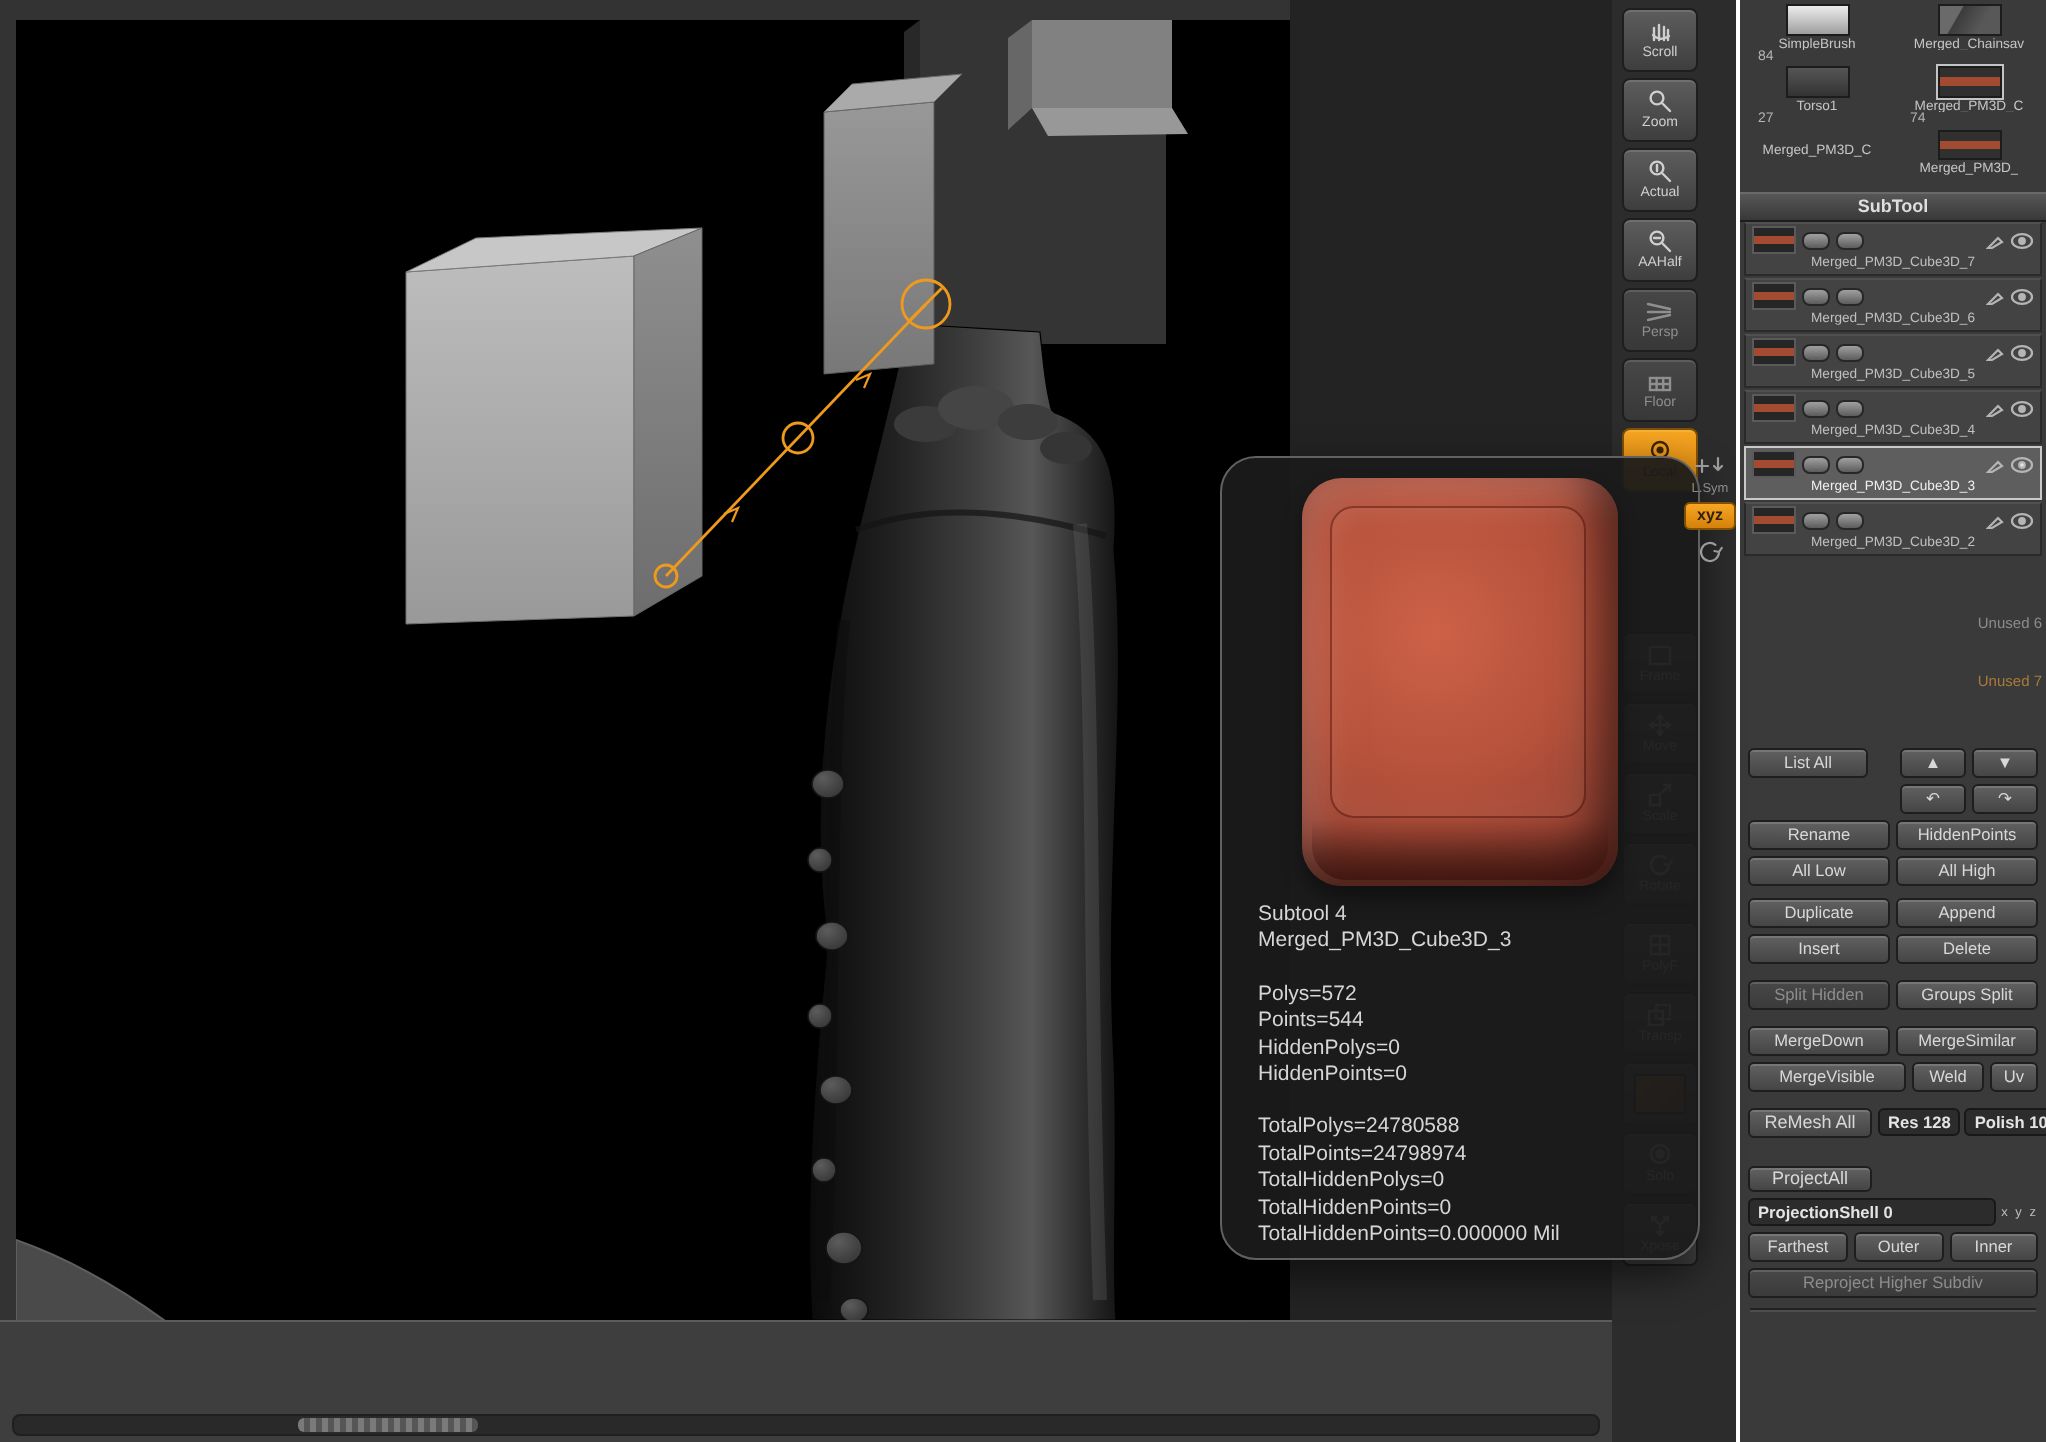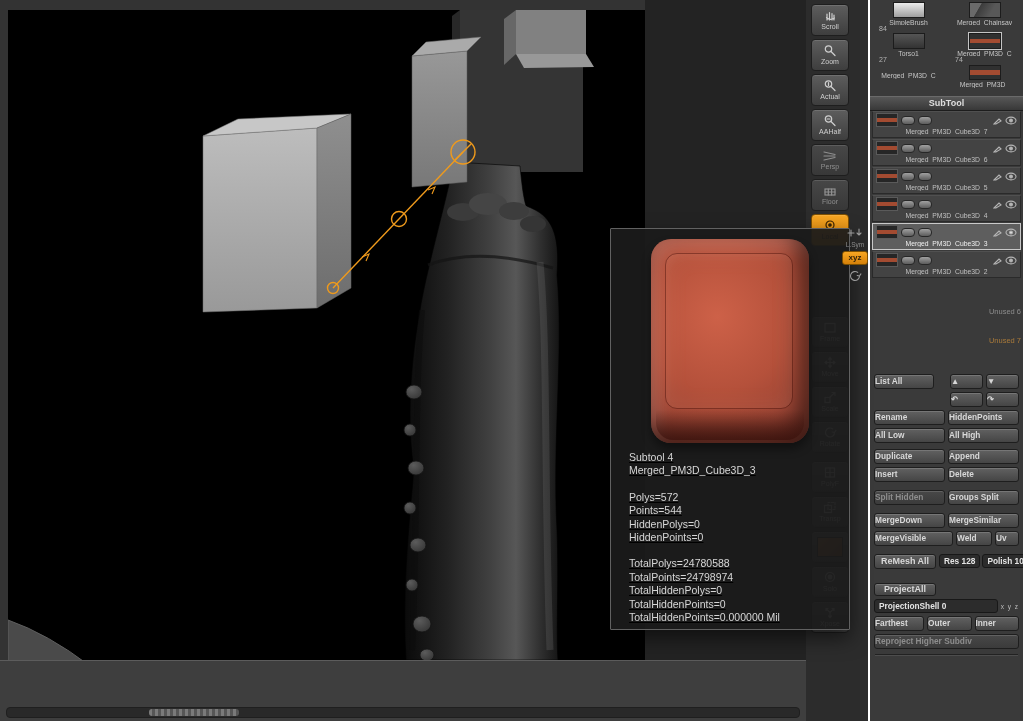--- a/index.html
+++ b/index.html
@@ -31,21 +31,21 @@
 
   
   .cluster{position:absolute;left:841px;top:228px;width:28px;display:flex;flex-direction:column;align-items:center;gap:3px;z-index:60;}
   .cluster svg{stroke:#9a9a9a;fill:none;stroke-width:1.1;stroke-linecap:round;}
   .lsym{font-size:6.5px;color:#8b8b8b;}
   .xyz-btn{width:24px;height:12px;line-height:12px;text-align:center;font-size:8px;font-weight:bold;color:#30210a;
     background:linear-gradient(#f7a623,#d5810a);border:1px solid #7e5000;border-radius:3px;}
 
   
   .tooltip{position:absolute;left:610px;top:228px;width:238px;height:400px;z-index:40;
-    background:rgba(27,27,27,.94);border:1px solid #616161;border-radius:1px;box-shadow:0 8px 20px rgba(0,0,0,.55);text-decoration:underline;}
+    background:rgba(27,27,27,.94);border:1px solid #616161;border-radius:18px;box-shadow:0 8px 20px rgba(0,0,0,.55);}
   .preview-cube{width:158px;height:204px;margin:10px auto 4px;border-radius:20px;position:relative;
     background:radial-gradient(120% 95% at 42% 38%, #cd6148 0%, #b5513b 38%, #9a4434 62%, #7c342a 85%, #63291f 100%);
     box-shadow:inset -10px -14px 22px rgba(0,0,0,.5), inset 8px 10px 16px rgba(255,255,255,.14), 0 6px 10px rgba(0,0,0,.4);}
   .preview-cube::after{content:"";position:absolute;inset:14px 16px 34px 14px;border-radius:12px;
     border:1px solid rgba(60,10,5,.4);box-shadow:inset 0 0 22px rgba(255,185,155,.14);}
   .preview-cube::before{content:"";position:absolute;left:5px;right:5px;bottom:3px;height:30px;
     border-radius:0 0 17px 17px;background:linear-gradient(rgba(0,0,0,0),rgba(55,14,9,.6));}
   .tt-text{padding:4px 18px 0;font-size:10.5px;line-height:13.4px;color:#d6d6d6;}
   .tt-gap{height:13px;}
 
@@ -75,21 +75,21 @@
   .st-pill{width:12px;height:7px;border-radius:4px;background:linear-gradient(#a0a0a0,#5c5c5c);border:1px solid #272727;}
   .st-sp{flex:1;}
   .st-ico{stroke:#b5b5b5;fill:none;stroke-width:1.1;}
   .st-name{font-size:6.8px;color:#c0c0c0;text-align:center;margin-top:2px;white-space:nowrap;overflow:hidden;}
   .st-item.sel .st-name{color:#efefef;}
   .st-unused{height:15px;margin:26px 2px 0;font-size:7.5px;color:#8c8c8c;padding-left:26px;line-height:15px;text-align:right;}
   .st-unused.orange{color:#a97a3a;margin-top:14px;}
 
   .actions{padding:26px 4px 0;}
   .prow{display:flex;gap:3px;margin-bottom:3px;align-items:stretch;}
-  .btn{flex:1;height:13px;line-height:13px;font-size:8.3px;font-weight:bold;color:#d8d8d8;
+  .btn{flex:1;height:13px;line-height:13px;text-align:center;font-size:8.3px;font-weight:normal;color:#d8d8d8;
     background:linear-gradient(#616161,#454545);border:1px solid #1e1e1e;border-radius:3px;
     box-shadow:inset 0 1px 0 rgba(255,255,255,.14);overflow:hidden;white-space:nowrap;}
   .btn.dim{color:#8d8d8d;background:linear-gradient(#484848,#3b3b3b);}
   .btn.orange{background:linear-gradient(#f8a81f,#d07c04);color:#2d1c00;border-color:#8a5a00;}
   .sq{flex:0 0 31px;}
   .w-listall{flex:0 0 58px;}
   .flex-sp{flex:1;}
   .right{justify-content:flex-end;}
   .mt6{margin-top:6px;}.mt8{margin-top:8px;}.mt14{margin-top:14px;}
   .big{flex:0 0 60px;height:auto;display:flex;align-items:center;justify-content:center;font-size:9px;white-space:normal;line-height:11px;}

